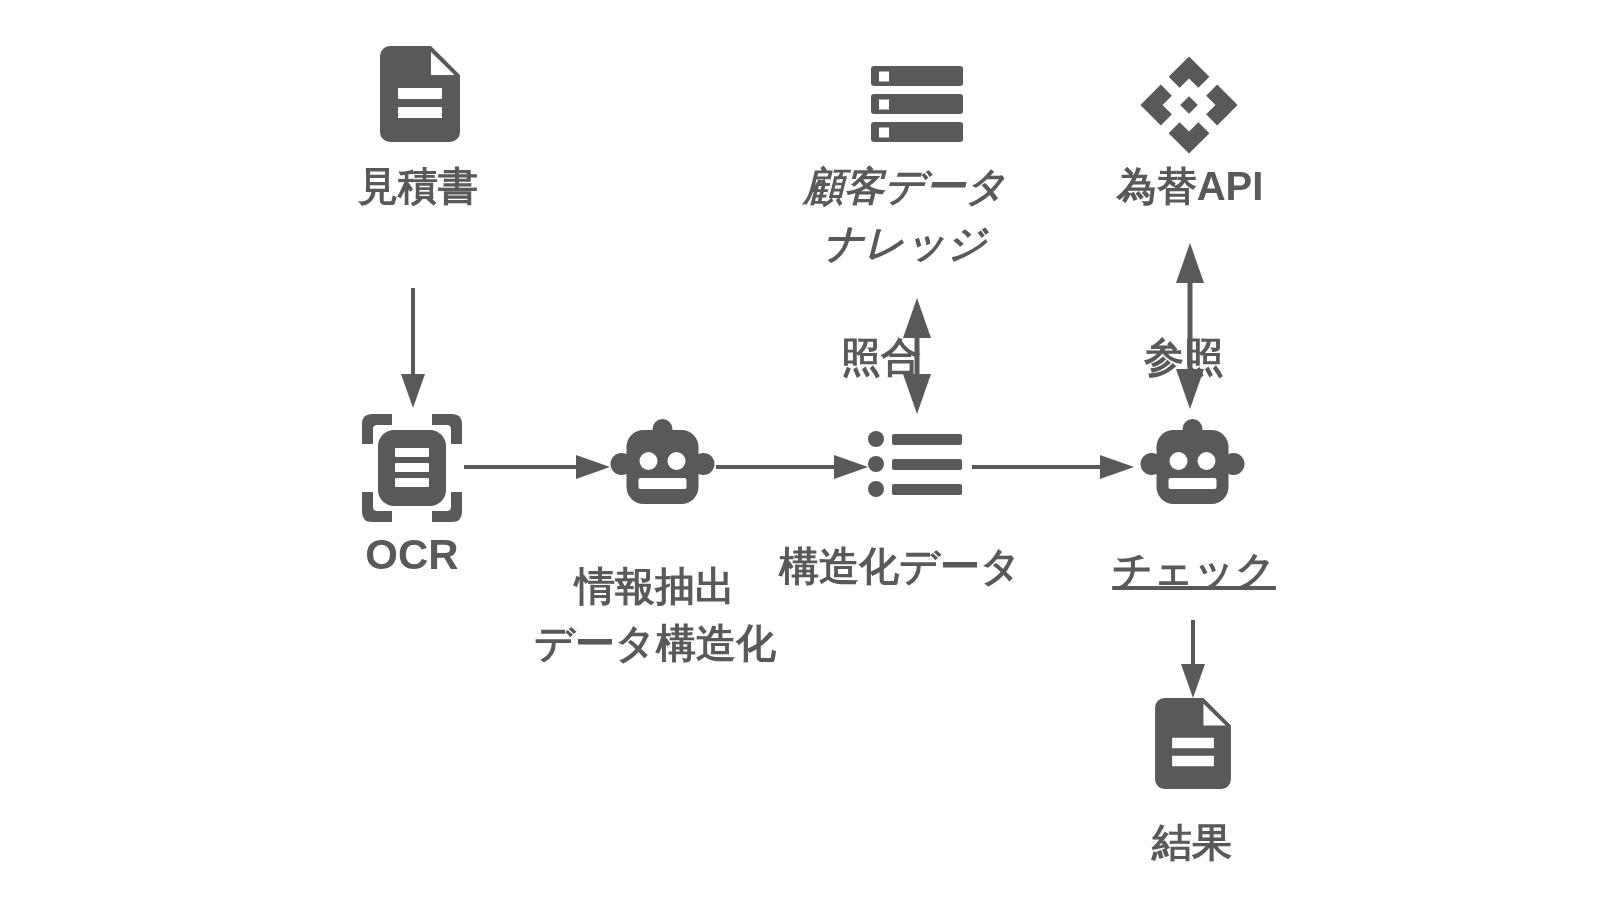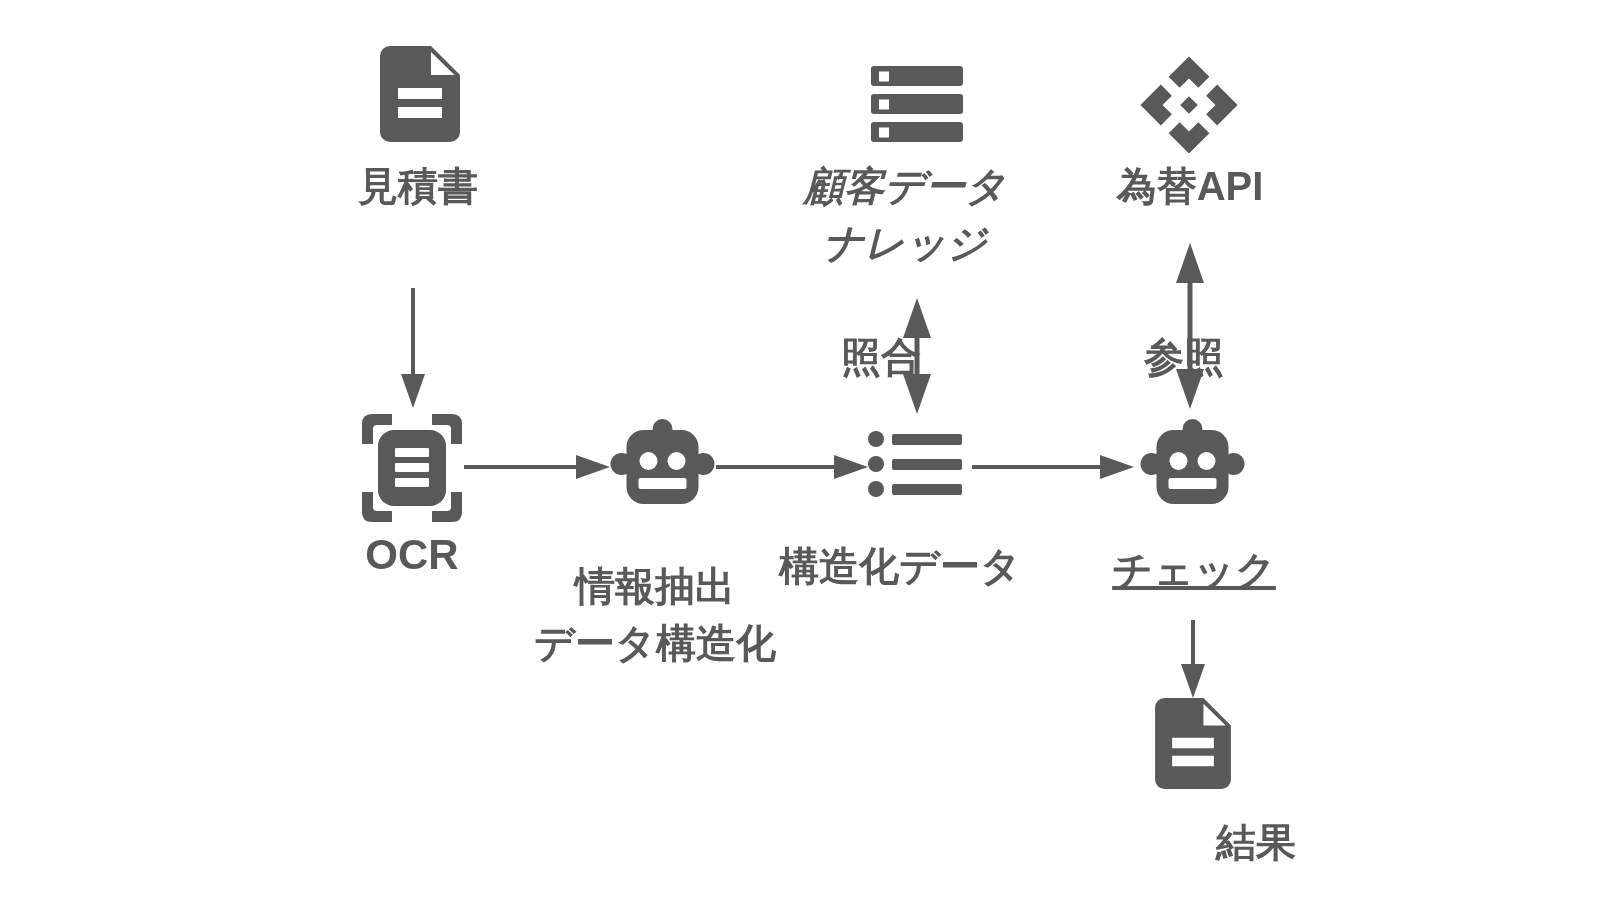--- a/index.html
+++ b/index.html
@@ -173,17 +173,17 @@
     <line x1="15" y1="0" x2="15" y2="48" stroke="#595959" stroke-width="4"></line>
     <polygon points="15,78 3,44 27,44" fill="#595959"></polygon>
   </svg>
 
   <svg class="icon" style="left:1155px; top:698px;" width="76" height="91" viewBox="0 0 80 96">
     <path fill="#595959" fill-rule="evenodd" d="M10,0 H51 L80,29 V86 a10,10 0 0 1 -10,10 H10 a10,10 0 0 1 -10,-10 V10 a10,10 0 0 1 10,-10 Z
          M51,6 V29 H74.5 Z
          M18,42 h44 v11 H18 Z
          M18,61 h44 v11 H18 Z"></path>
   </svg>
-  <div class="node-label" style="left:1256px; top:814px;">
+  <div class="node-label" style="left:1192px; top:814px;">
     <div>結果</div>
   </div>
 
 </div>
 
 </body></html>

